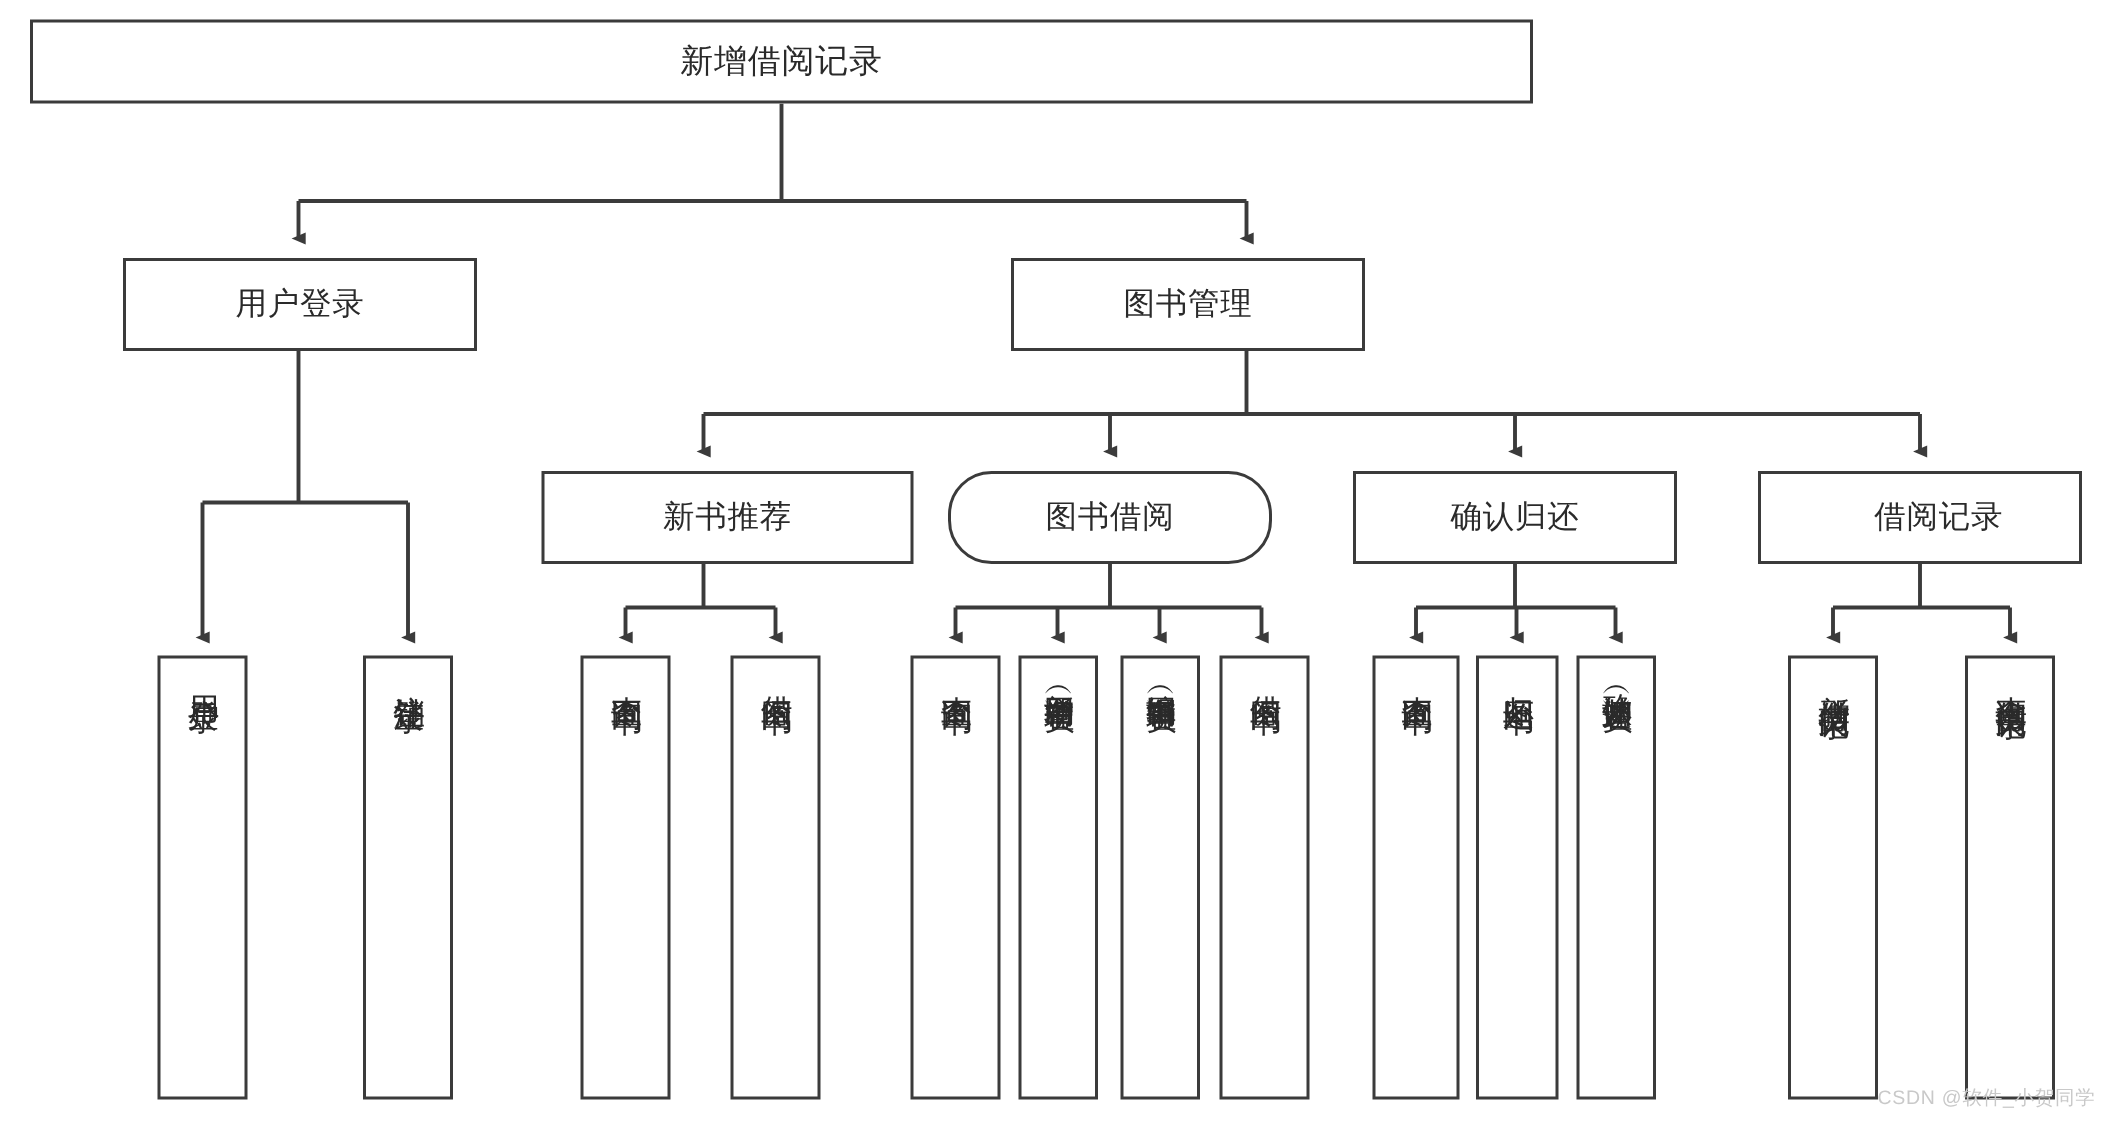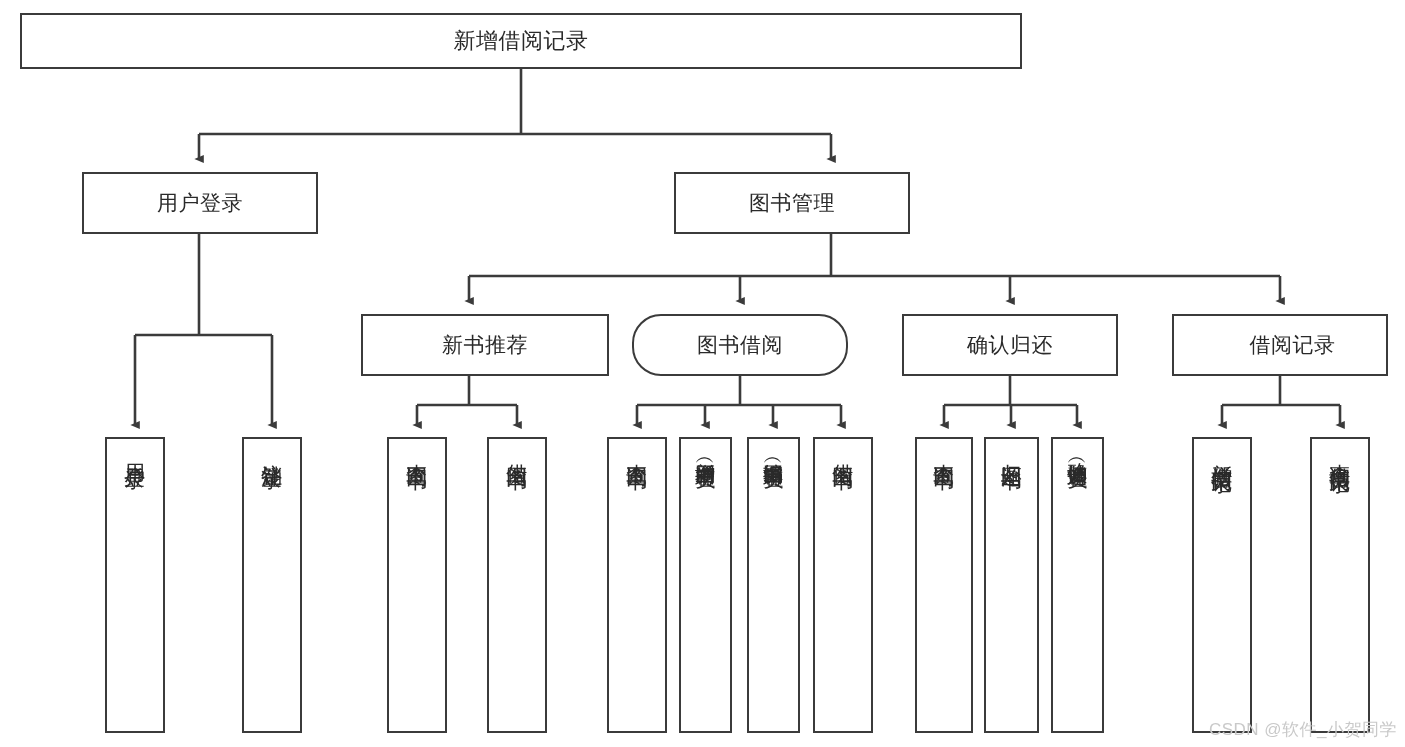--- a/index.html
+++ b/index.html
@@ -64,21 +64,21 @@
     -webkit-text-orientation: upright;
   }
   .node.vert.tall .label {
     font-size: 20px;
     letter-spacing: 1px;
   }
   #watermark {
     position: absolute;
     right: 8px;
     bottom: 6px;
-    font-size: 17px;
+    font-size: 13px;
     color: #c9c9c9;
     letter-spacing: 0.5px;
     white-space: nowrap;
     user-select: none;
   }
 </style>
 </head>
 <body>
 
 <div id="canvas">

